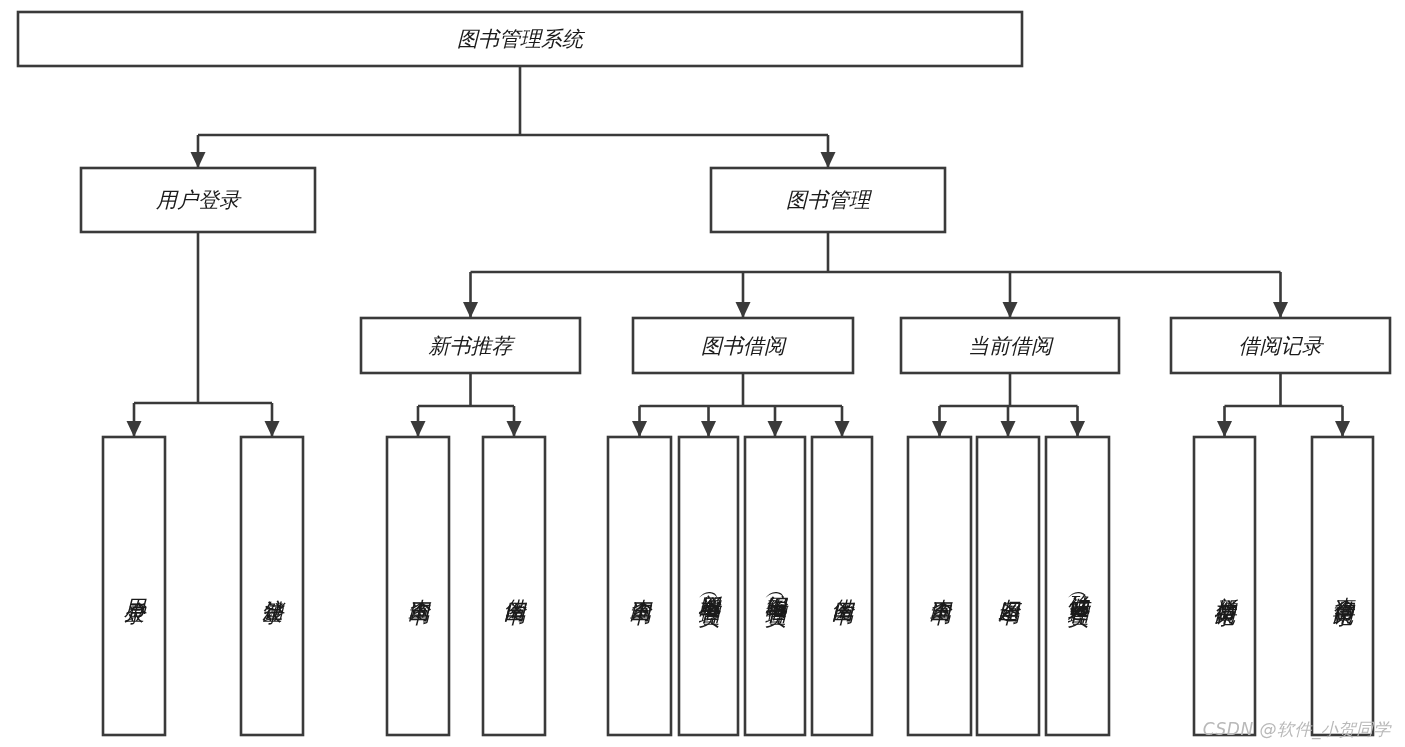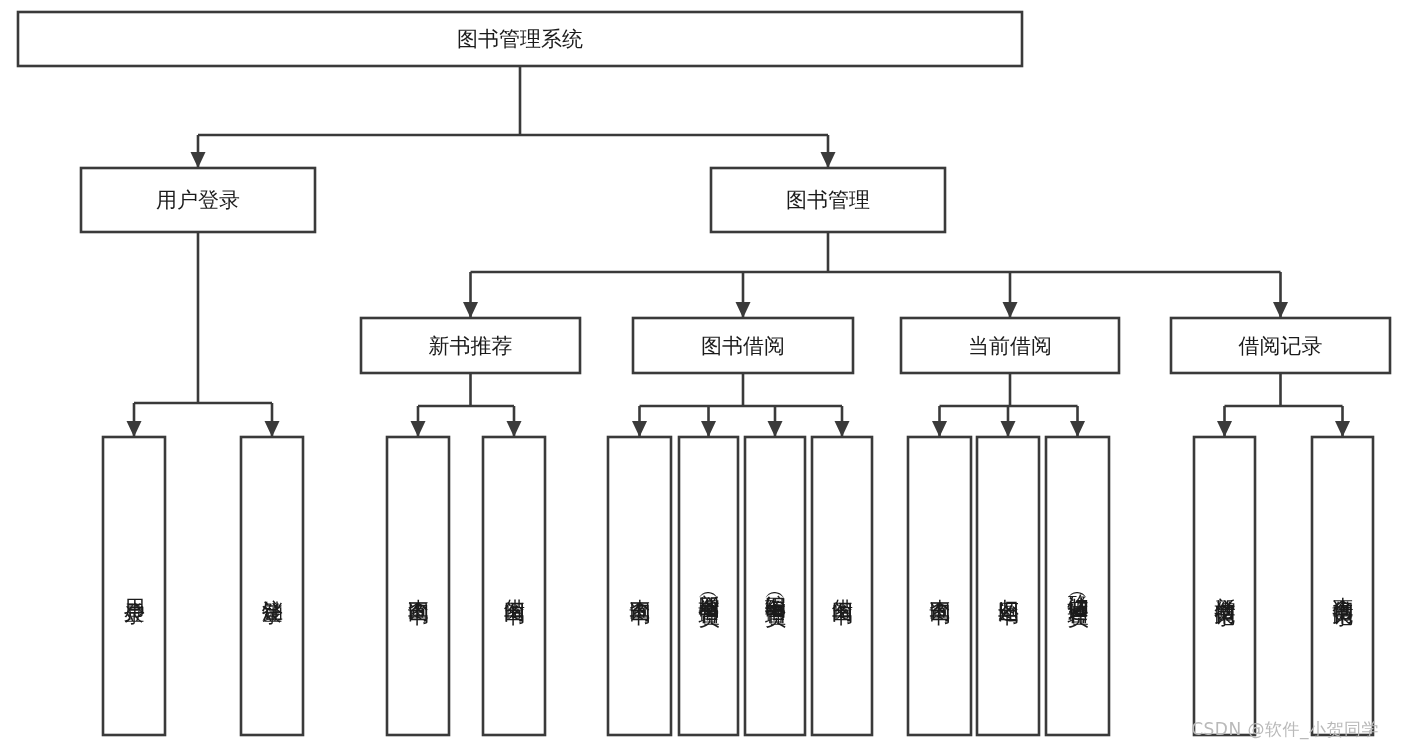--- a/index.html
+++ b/index.html
@@ -12,20 +12,21 @@
     width: 1405px;
     height: 747px;
     font-family: "DejaVu Sans", "Liberation Sans", sans-serif;
     overflow: hidden;
   }
   #diagram-root {
     position: relative;
     width: 1405px;
     height: 747px;
     background: #ffffff;
+    font-style: italic;
   }
   svg.diagram-canvas {
     position: absolute;
     top: 0;
     left: 0;
     width: 1405px;
     height: 747px;
     display: block;
   }
   .node-box {
@@ -64,21 +65,21 @@
     font-family: "DejaVu Sans", "Liberation Sans", sans-serif;
     font-size: 21px;
     line-height: 1.18;
     letter-spacing: 2px;
     color: #1b1b1b;
     white-space: nowrap;
     text-align: center;
   }
   .watermark {
     position: absolute;
-    right: 26px;
+    right: 14px;
     bottom: 6px;
     font-family: "DejaVu Sans", "Liberation Sans", sans-serif;
     font-size: 17px;
     color: #b9b9b9;
     letter-spacing: 0.5px;
     white-space: nowrap;
   }
 </style>
 </head>
 <body>

